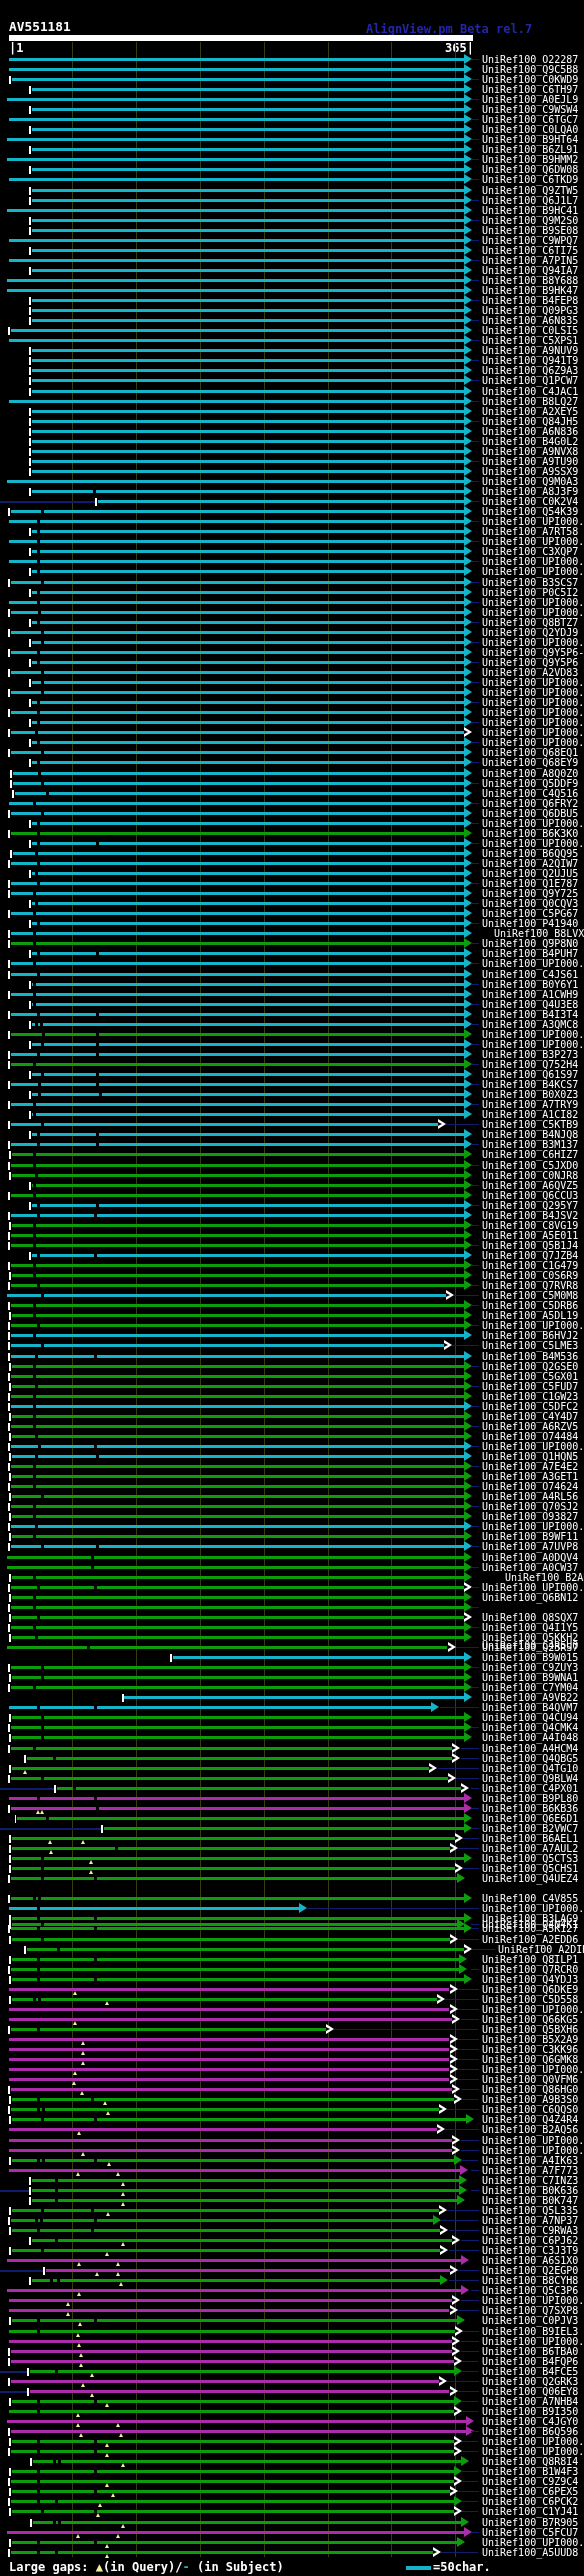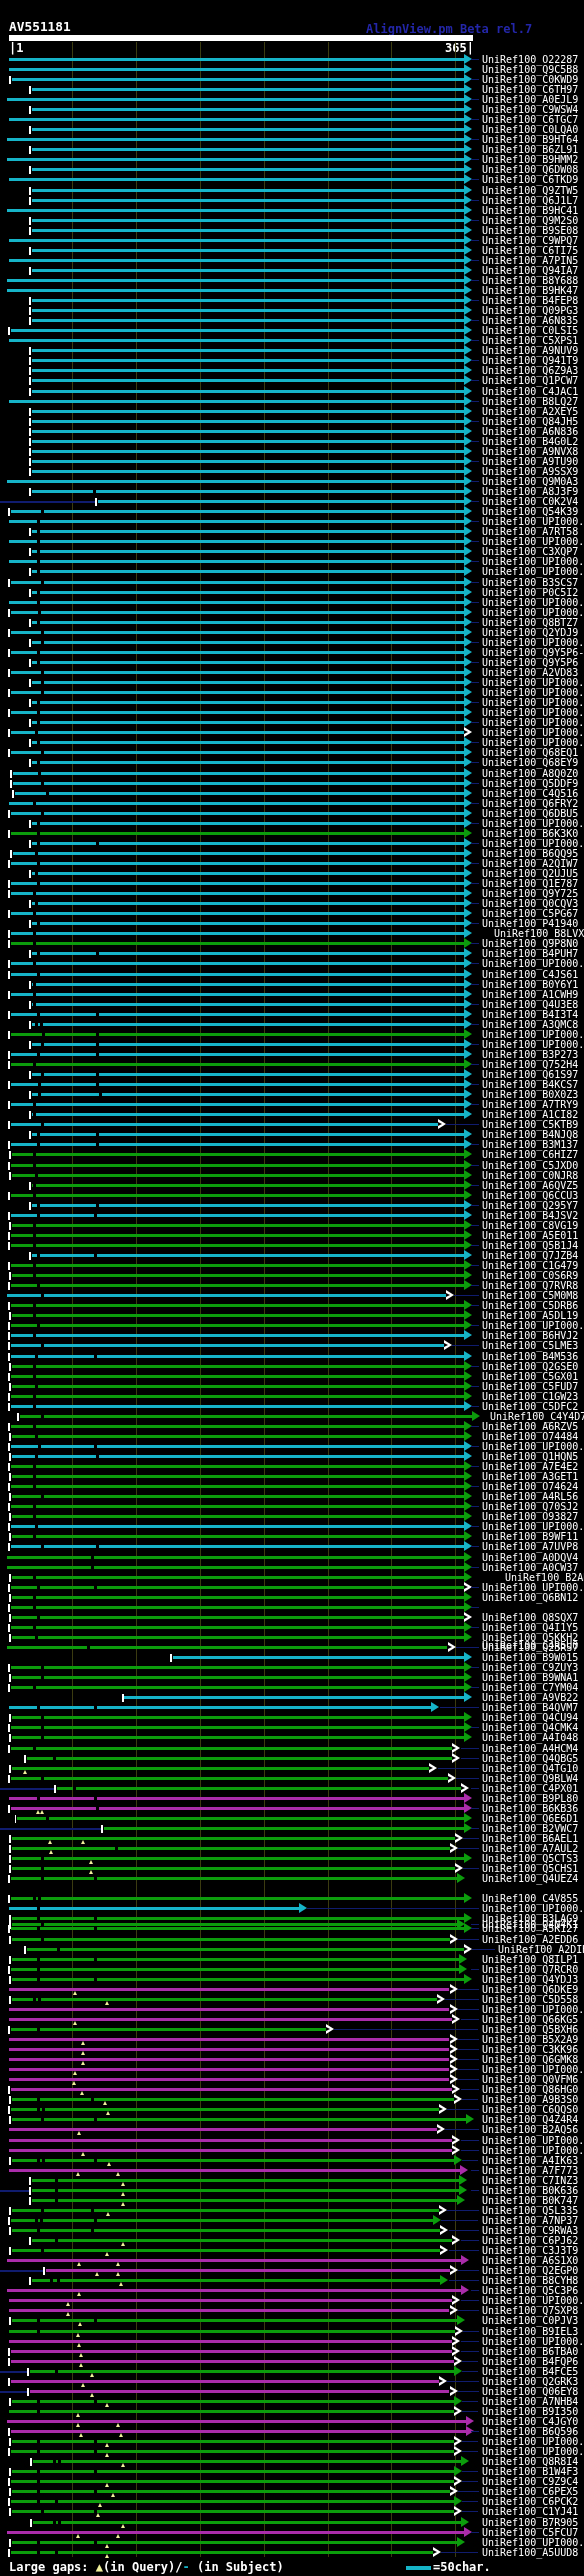--- a/index.html
+++ b/index.html
@@ -1000,21 +1000,21 @@
         <div class="row-label" style="position: absolute; left: 482px; top: 0px;">UniRef100_C1GW23</div>
       </div>
       <div style="position: absolute; left: 0px; top: 1402px; width: 585px; height: 10px;">
         <div style="position: absolute; left: 8.2px; top: 0.9px; width: 1.8px; height: 8.2px; background: rgb(255, 255, 255);"></div>
         <div style="position: absolute; left: 11px; top: 2.7px; width: 453px; height: 3.7px; background: rgb(22, 180, 200);"></div>
         <div style="position: absolute; left: 33px; top: 2.7px; width: 2.7px; height: 3.7px; background: rgb(0, 0, 0);"></div>
         <div style="position: absolute; left: 464px; top: -0.9px; width: 0px; height: 0px; border-top: 5.5px solid transparent; border-bottom: 5.5px solid transparent; border-left: 8.2px solid rgb(22, 180, 200);"></div>
         <div style="position: absolute; left: 471px; top: 3.7px; width: 8.2px; height: 1.8px; background: rgb(16, 28, 110);"></div>
         <div class="row-label" style="position: absolute; left: 482px; top: 0px;">UniRef100_C5DFC2</div>
       </div>
-      <div style="position: absolute; left: 8px; top: 1412px; width: 487px; height: 10px;">
+      <div style="position: absolute; left: 0px; top: 1412px; width: 487px; height: 10px;">
         <div style="position: absolute; left: 9.1px; top: 0.9px; width: 1.8px; height: 8.2px; background: rgb(255, 255, 255);"></div>
         <div style="position: absolute; left: 12px; top: 2.7px; width: 452px; height: 3.7px; background: rgb(12, 156, 12);"></div>
         <div style="position: absolute; left: 33px; top: 2.7px; width: 2.7px; height: 3.7px; background: rgb(0, 0, 0);"></div>
         <div style="position: absolute; left: 464px; top: -0.9px; width: 0px; height: 0px; border-top: 5.5px solid transparent; border-bottom: 5.5px solid transparent; border-left: 8.2px solid rgb(12, 156, 12);"></div>
         <div class="row-label" style="position: absolute; left: 482px; top: 0px;">UniRef100_C4Y4D7</div>
       </div>
       <div style="position: absolute; left: 0px; top: 1422px; width: 585px; height: 10px;">
         <div style="position: absolute; left: 8.2px; top: 0.9px; width: 1.8px; height: 8.2px; background: rgb(255, 255, 255);"></div>
         <div style="position: absolute; left: 11px; top: 2.7px; width: 453px; height: 3.7px; background: rgb(12, 156, 12);"></div>
         <div style="position: absolute; left: 33px; top: 2.7px; width: 2.7px; height: 3.7px; background: rgb(0, 0, 0);"></div>

